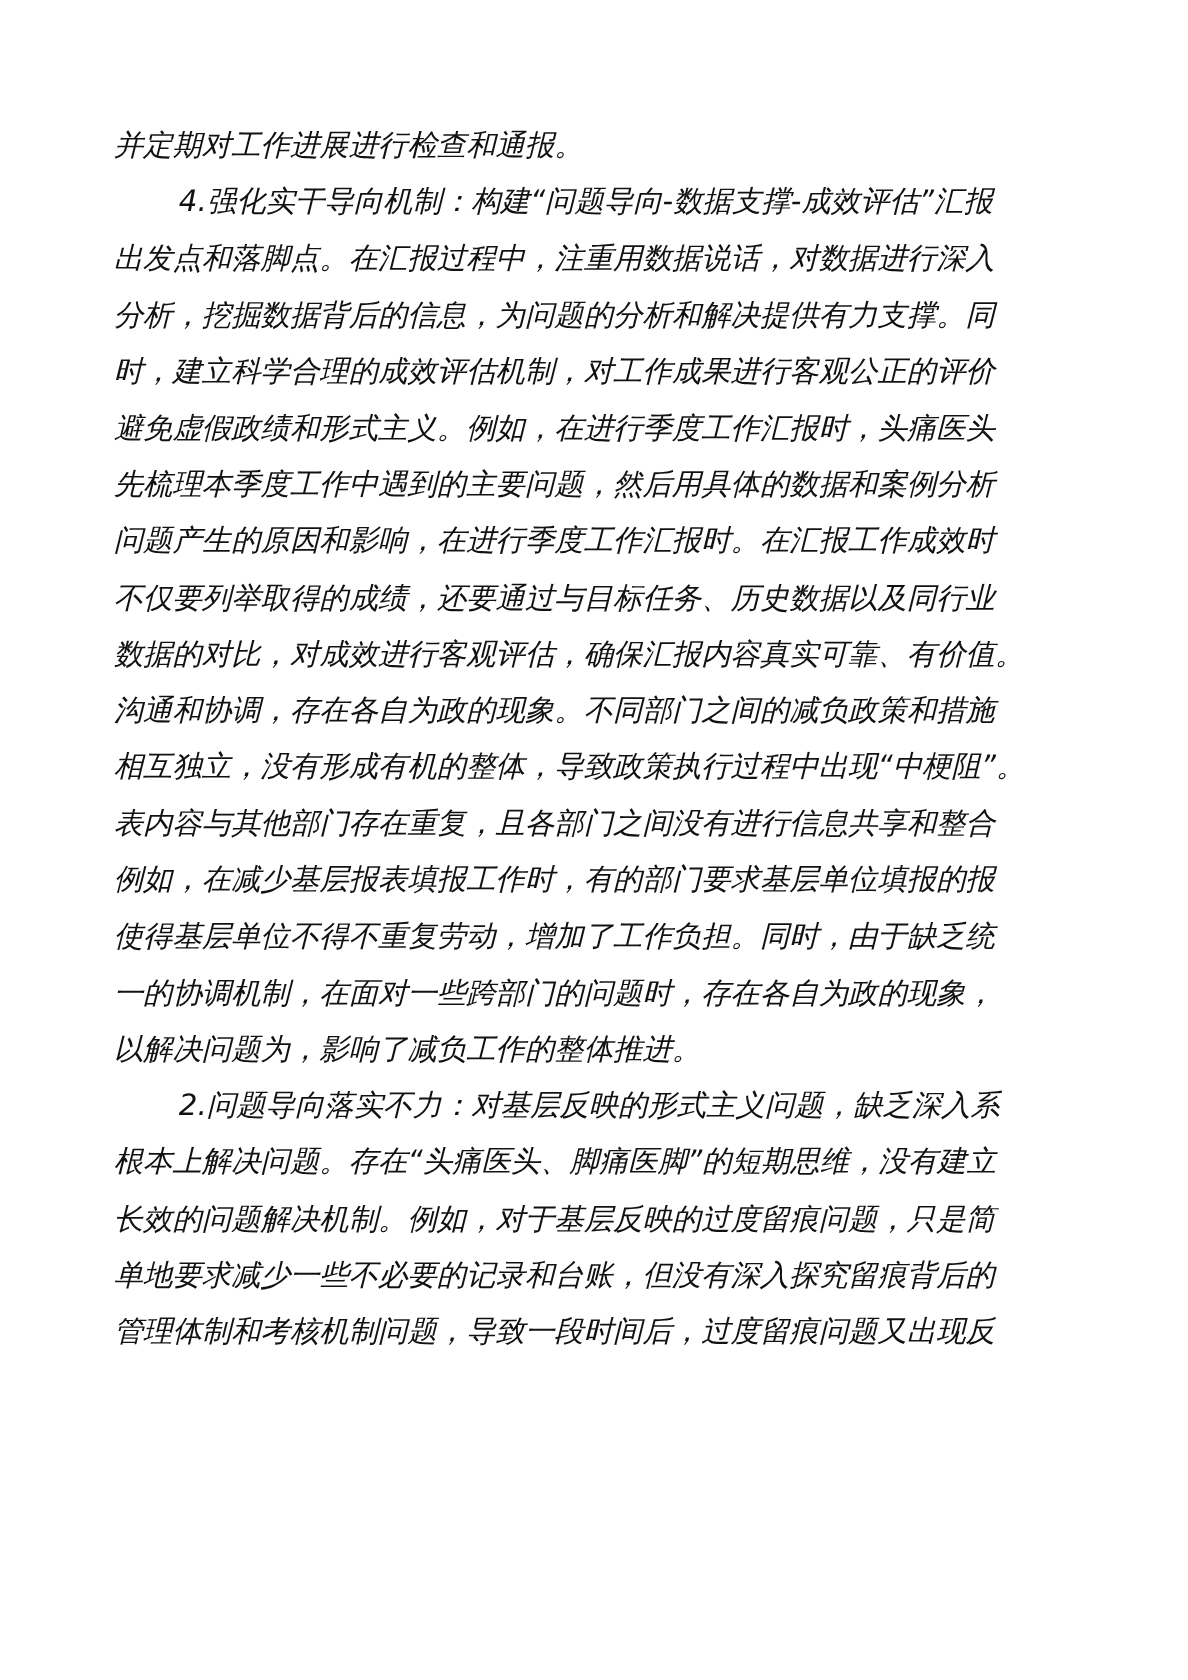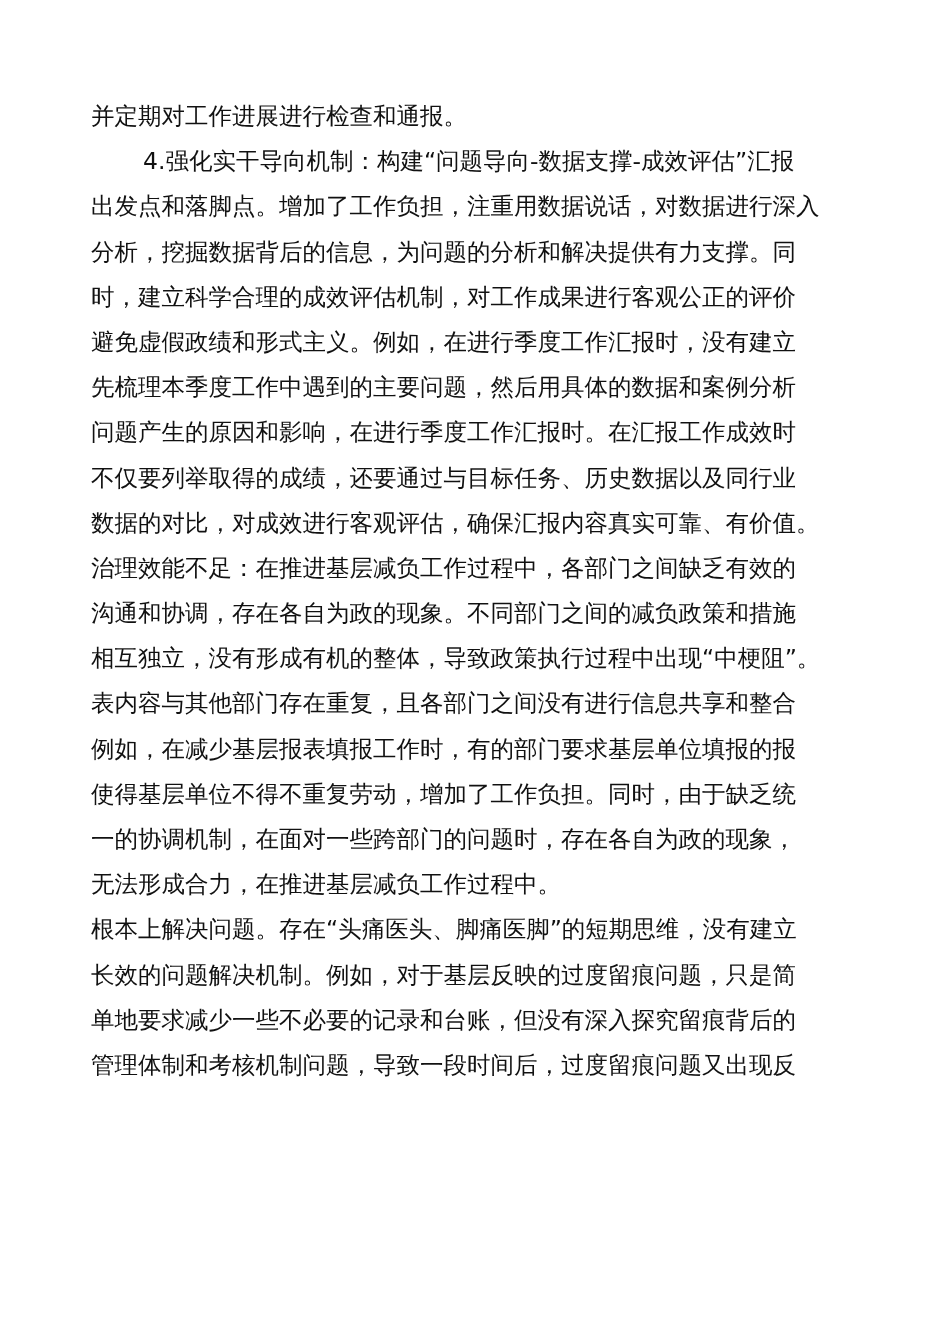--- a/index.html
+++ b/index.html
@@ -6,43 +6,44 @@
   body { width: 950px; height: 1344px; overflow: hidden; position: relative; }
   .page {
     position: absolute;
     left: 91px;
     top: 94px;
     width: 780px;
     font-family: "DejaVu Sans", sans-serif;
     font-size: 23.5px;
     line-height: 45.2px;
     color: #111111;
+    font-style: italic;
   }
   .line { white-space: nowrap; height: 45.2px; display: block; }
   .indent { padding-left: 52px; }
 </style>
 </head>
 <body>
 
 <div class="page">
   <span class="line">并定期对工作进展进行检查和通报。</span>
   <span class="line indent">4.强化实干导向机制：构建“问题导向-数据支撑-成效评估”汇报</span>
-  <span class="line">出发点和落脚点。增加了工作负担，注重用数据说话，对数据进行深入</span>
+  <span class="line">出发点和落脚点。在汇报过程中，注重用数据说话，对数据进行深入</span>
   <span class="line">分析，挖掘数据背后的信息，为问题的分析和解决提供有力支撑。同</span>
   <span class="line">时，建立科学合理的成效评估机制，对工作成果进行客观公正的评价</span>
-  <span class="line">避免虚假政绩和形式主义。例如，在进行季度工作汇报时，没有建立</span>
+  <span class="line">避免虚假政绩和形式主义。例如，在进行季度工作汇报时，头痛医头</span>
   <span class="line">先梳理本季度工作中遇到的主要问题，然后用具体的数据和案例分析</span>
   <span class="line">问题产生的原因和影响，在进行季度工作汇报时。在汇报工作成效时</span>
   <span class="line">不仅要列举取得的成绩，还要通过与目标任务、历史数据以及同行业</span>
   <span class="line">数据的对比，对成效进行客观评估，确保汇报内容真实可靠、有价值。</span>
-  <span class="line">治理效能不足：在推进基层减负工作过程中，各部门之间缺乏有效的</span>
   <span class="line">沟通和协调，存在各自为政的现象。不同部门之间的减负政策和措施</span>
   <span class="line">相互独立，没有形成有机的整体，导致政策执行过程中出现“中梗阻”。</span>
   <span class="line">表内容与其他部门存在重复，且各部门之间没有进行信息共享和整合</span>
   <span class="line">例如，在减少基层报表填报工作时，有的部门要求基层单位填报的报</span>
   <span class="line">使得基层单位不得不重复劳动，增加了工作负担。同时，由于缺乏统</span>
   <span class="line">一的协调机制，在面对一些跨部门的问题时，存在各自为政的现象，</span>
-  <span class="line">无法形成合力，在推进基层减负工作过程中。</span>
+  <span class="line">以解决问题为，影响了减负工作的整体推进。</span>
+  <span class="line indent">2.问题导向落实不力：对基层反映的形式主义问题，缺乏深入系</span>
   <span class="line">根本上解决问题。存在“头痛医头、脚痛医脚”的短期思维，没有建立</span>
   <span class="line">长效的问题解决机制。例如，对于基层反映的过度留痕问题，只是简</span>
   <span class="line">单地要求减少一些不必要的记录和台账，但没有深入探究留痕背后的</span>
   <span class="line">管理体制和考核机制问题，导致一段时间后，过度留痕问题又出现反</span>
 </div>
 
 </body></html>

